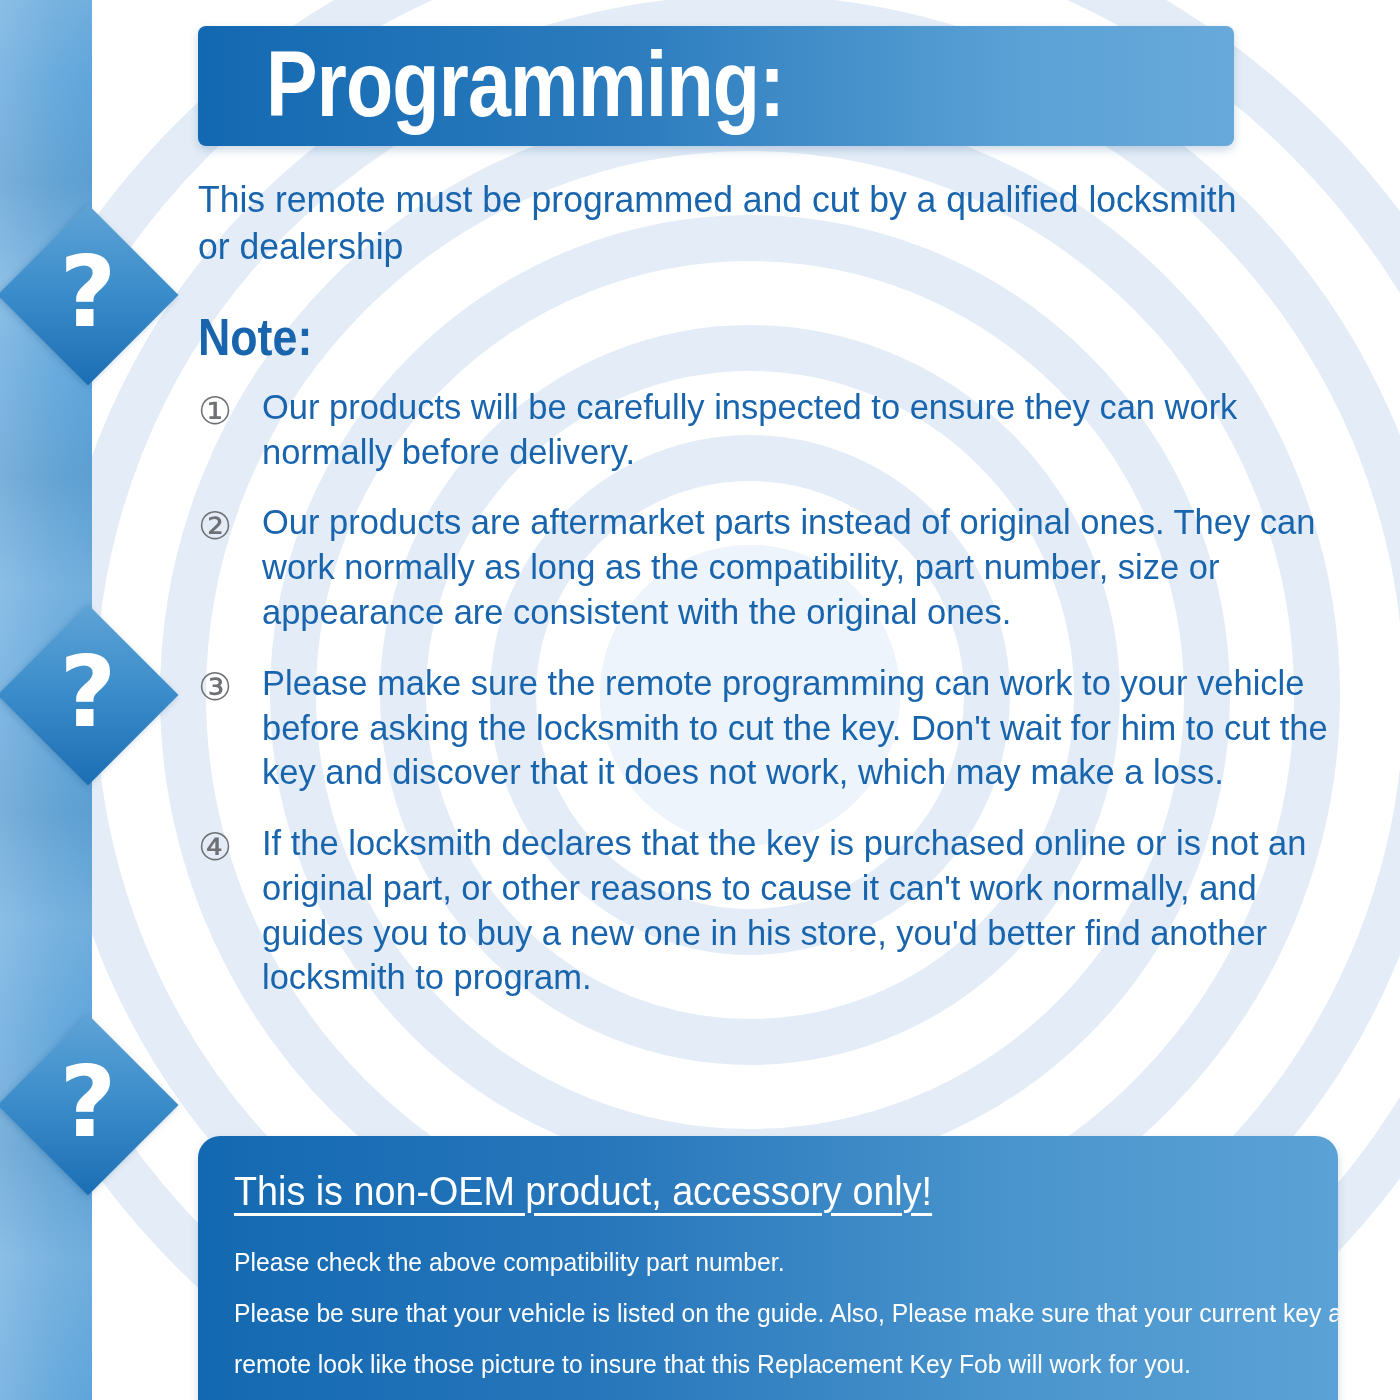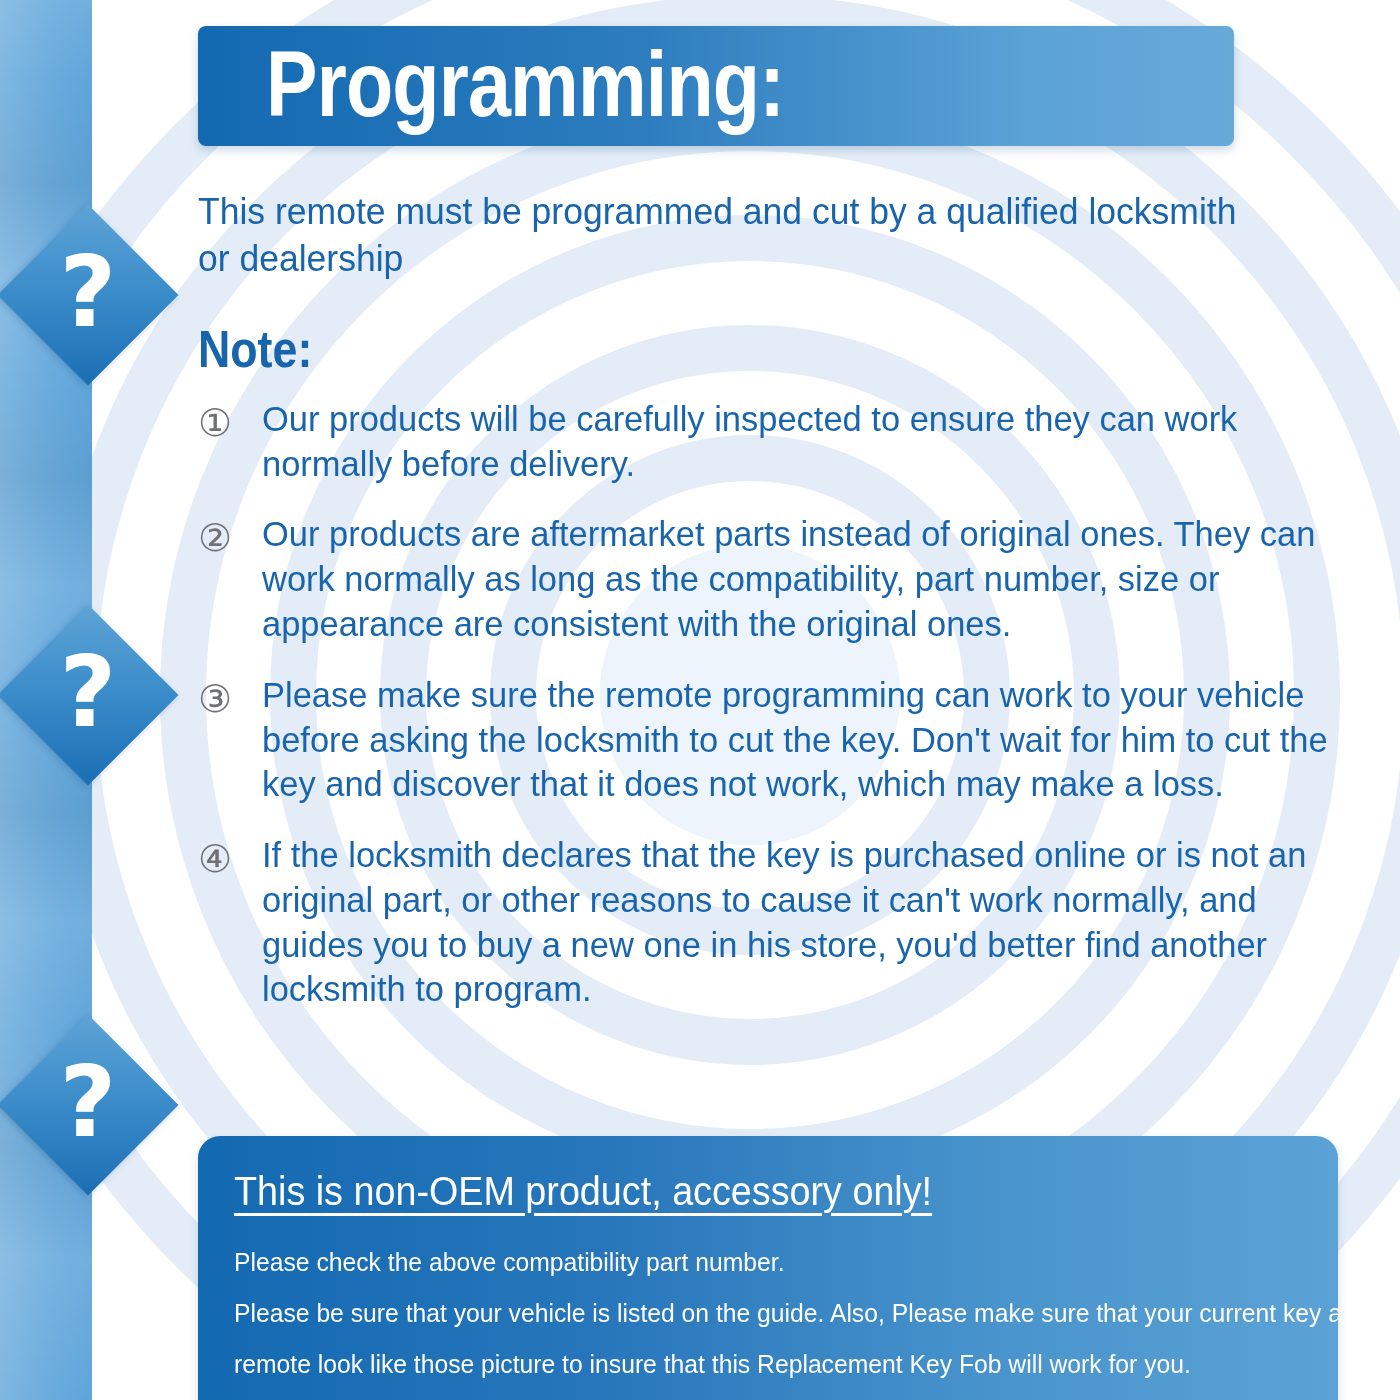--- a/index.html
+++ b/index.html
@@ -125,21 +125,21 @@
     line-height:1;
     letter-spacing:-1px;
     transform-origin:left center;
     transform:translateY(-52%) scaleX(0.84);
     white-space:nowrap;
   }
 
   
   .content {
     position:absolute;
-    left:198px; top:188px;
+    left:198px; top:176px;
     width:1150px;
   }
 
   .intro {
     color:#1864ad;
     font-family:"Liberation Sans", sans-serif;
     font-size:37px;
     line-height:1.28;
     font-weight:400;
     width:1090px;

